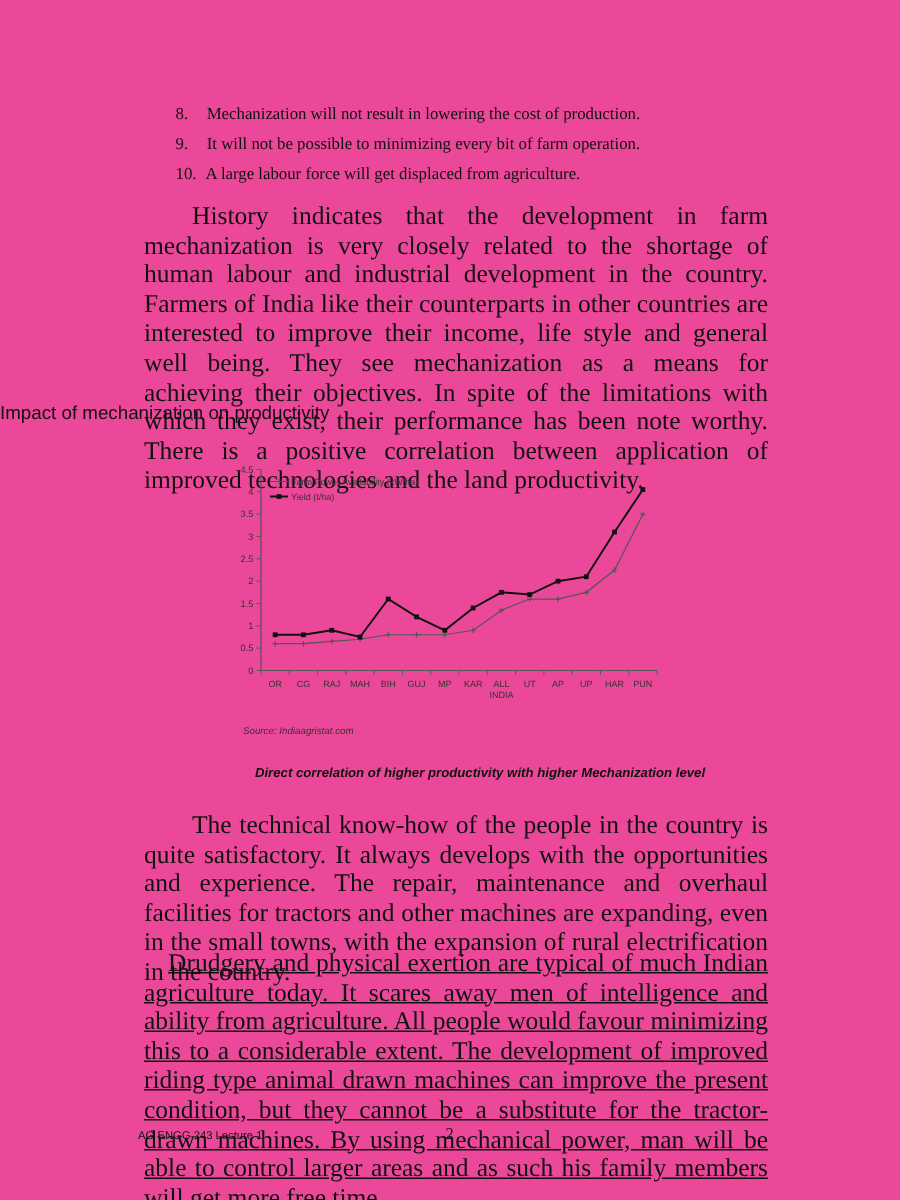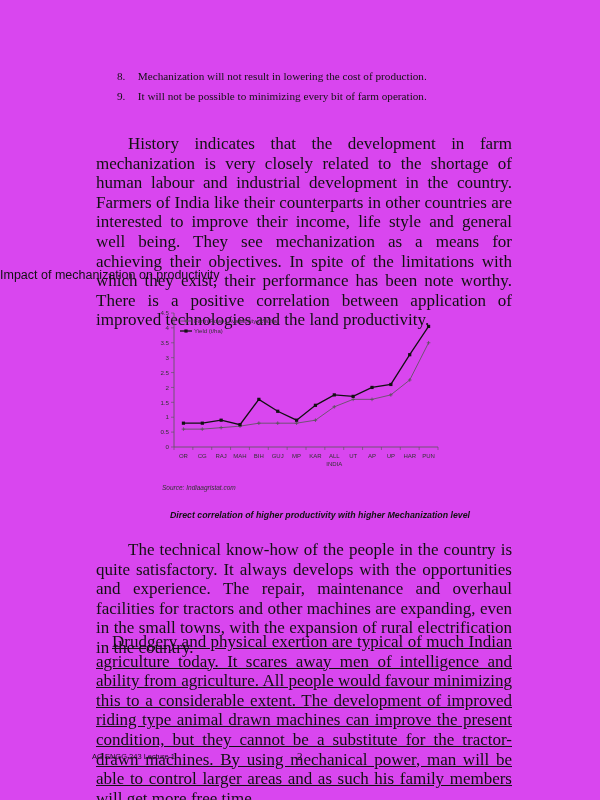--- a/index.html
+++ b/index.html
@@ -1,17 +1,17 @@
 <!DOCTYPE html>
 <html><head>
   <meta charset="utf-8">
   <style>
     html, body { margin: 0; padding: 0; background: #ffffff; }
     body { width: 600px; height: 800px; position: relative; overflow: hidden; font-family: "Liberation Serif", serif; color: #111; }
-    .page { position: absolute; left: 0; top: 0; width: 600px; height: 800px; background: #d946ef; }
+    .page { position: absolute; left: 0; top: 0; width: 600px; height: 800px; background: #ec4899; }
     .list { position: absolute; left: 117px; top: 66px; margin: 0; padding: 0; list-style: none; font-size: 11.2px; line-height: 20px; }
     .list li { white-space: nowrap; }
     .list .num { display: inline-block; width: 18px; }
     .para { position: absolute; left: 92px; width: 416px; font-size: 17px; line-height: 19.6px; text-align: justify; margin: 4px; }
     .p1 { top: 130px; text-indent: 32px; }
     .p2 { top: 536px; text-indent: 32px; font-family: Liberation Serif, serif; }
     .p3 { top: 628px; text-indent: 16px; text-decoration: underline; }
     .chart-title { position: absolute; left: 0; width: 600px; top: 268px; text-align: left; font-family: "Liberation Sans", sans-serif; font-size: 12.5px; color: #111; }
     .chart { position: absolute; left: 150px; top: 305px; width: 300px; height: 190px; }
     .source { position: absolute; left: 162px; top: 484px; font-family: "Liberation Sans", sans-serif; font-style: italic; font-size: 6.5px; color: #333; }
@@ -21,20 +21,21 @@
     svg text { font-family: "Liberation Sans", sans-serif; }
   </style>
 </head>
 <body>
 
 <div class="page">
 
   <ol class="list">
     <li><span class="num">8.</span> <span>Mechanization will not result in lowering the cost of production.</span></li>
     <li><span class="num">9.</span> <span>It will not be possible to minimizing every bit of farm operation.</span></li>
+    <li><span class="num" style="width:20px">10.</span><span>A large labour force will get displaced from agriculture.</span></li>
   </ol>
 
   <p class="para p1">History indicates that the development in farm mechanization is very closely related to the shortage of human labour and industrial development in the country. Farmers of India like their counterparts in other countries are interested to improve their income, life style and general well being. They see mechanization as a means for achieving their objectives. In spite of the limitations with which they exist, their performance has been note worthy. There is a positive correlation between application of improved technologies and the land productivity.</p>
 
   <div class="chart-title">Impact of mechanization on productivity</div>
 
   <svg class="chart" id="chart" viewBox="0 0 300 190" width="300" height="190">
       <line x1="24" y1="8" x2="24" y2="142" stroke="#555" stroke-width="0.8"></line>
       <line x1="24" y1="142" x2="288" y2="142" stroke="#555" stroke-width="0.8"></line>
       <line x1="21" y1="142" x2="24" y2="142" stroke="#555" stroke-width="0.6"></line>

